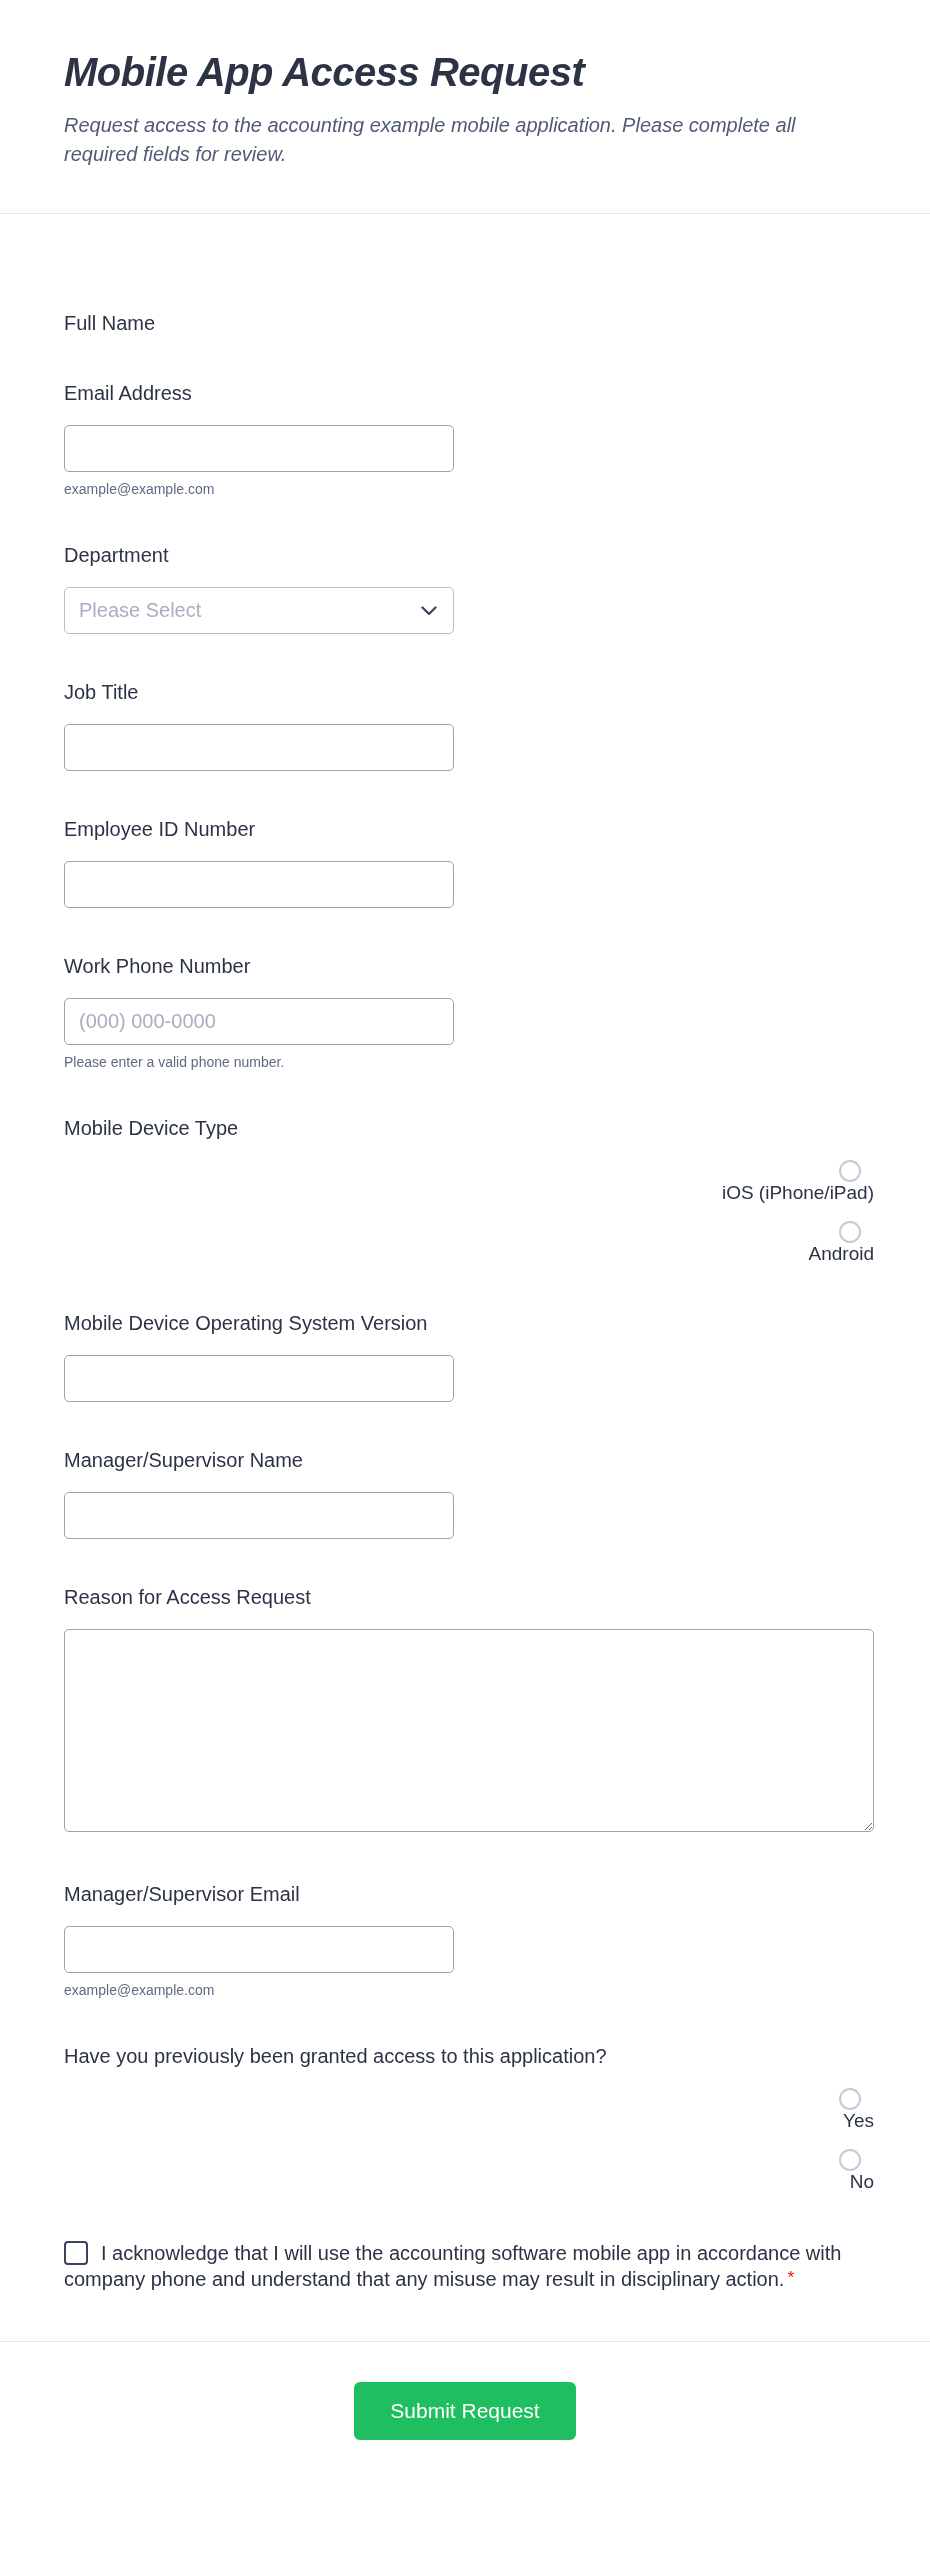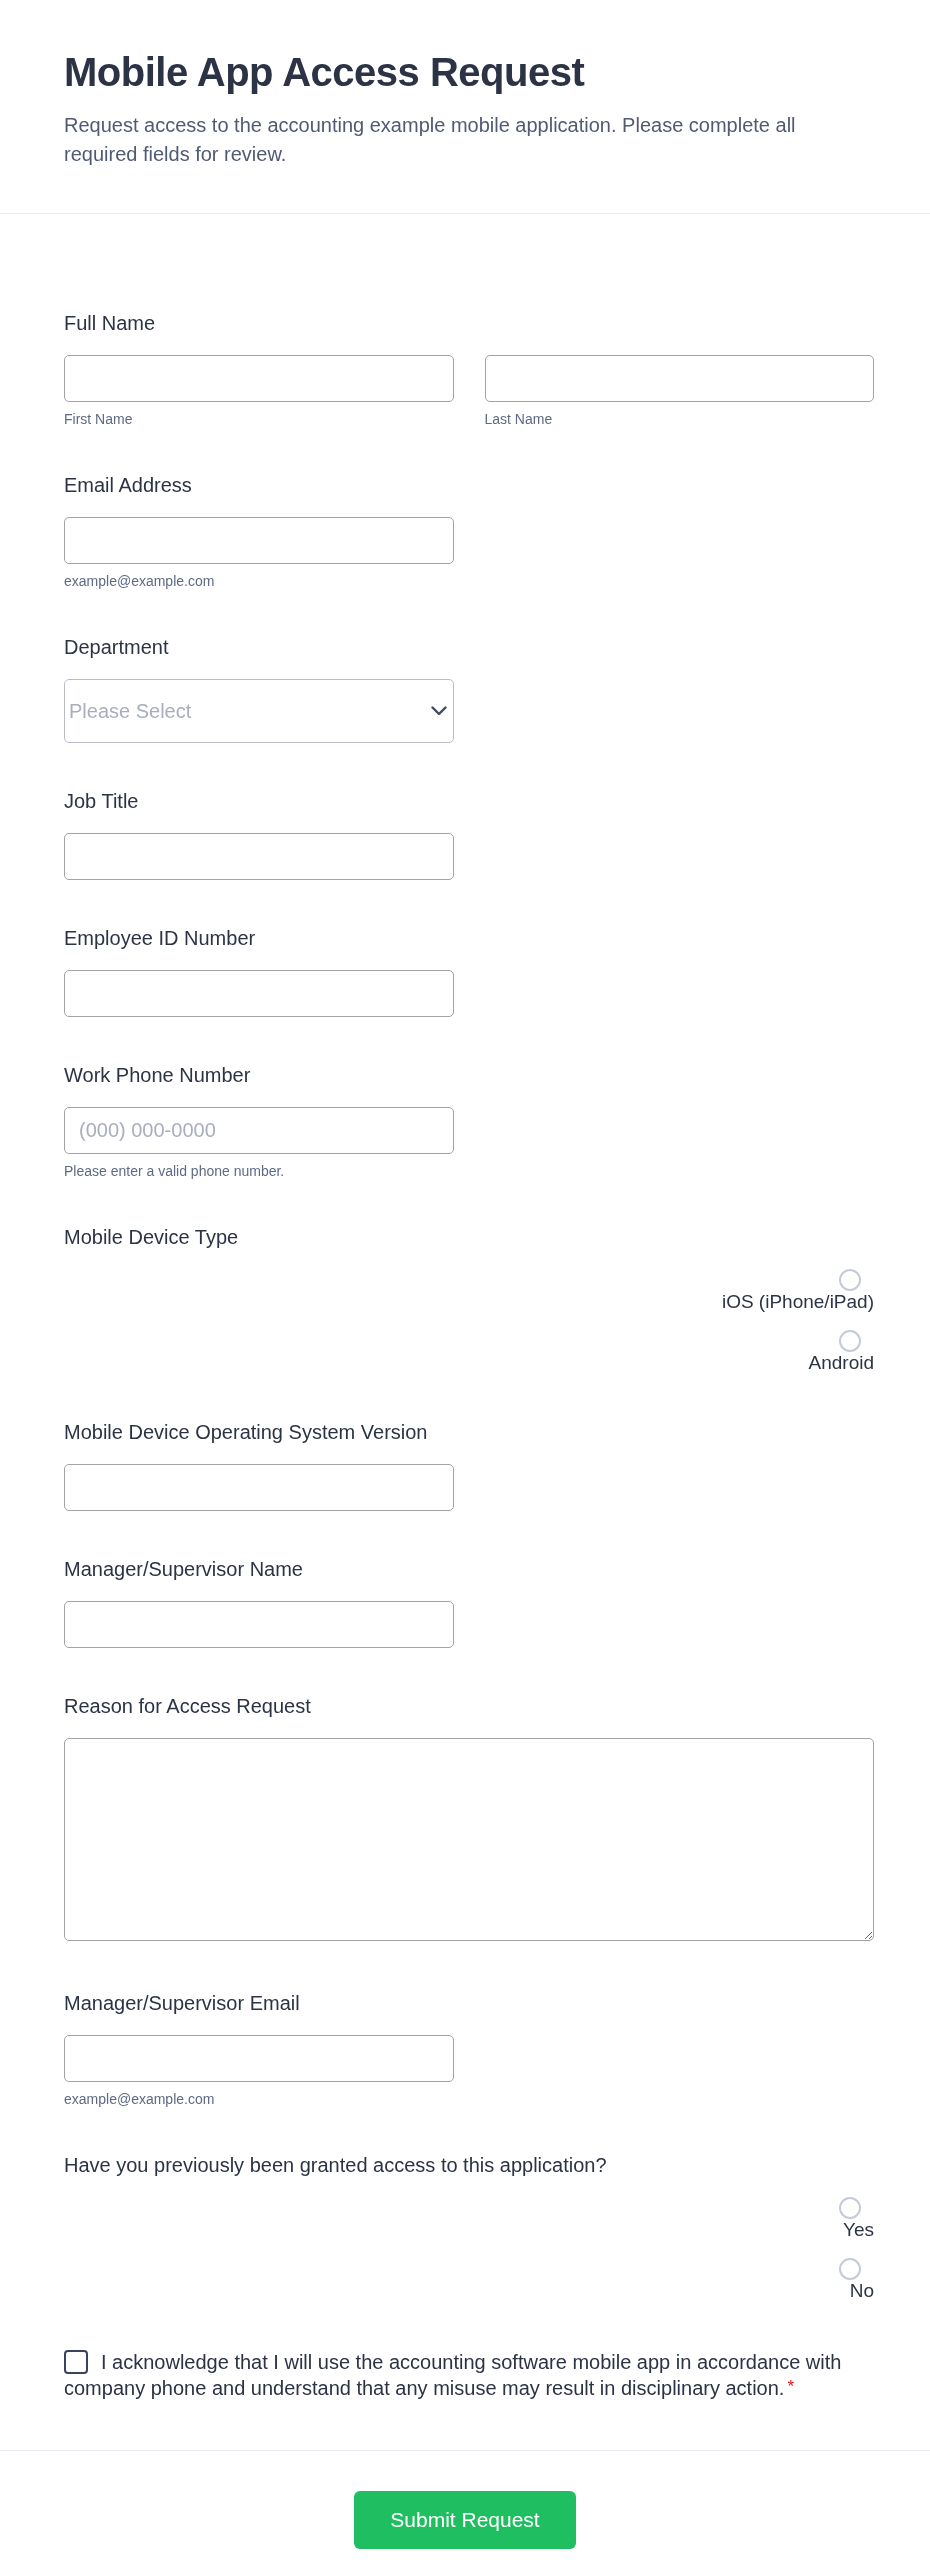--- a/index.html
+++ b/index.html
@@ -9,20 +9,21 @@
     background: #ffffff;
   }
   body {
     width: 930px;
     min-height: 2562px;
     font-family: "Liberation Sans", sans-serif;
     color: #2c3345;
   }
   .header {
     padding: 50px 56px 44px 64px;
+    font-style: italic;
   }
   .form-title {
     font-size: 40px;
     font-weight: 700;
     letter-spacing: -0.5px;
     margin: 0 0 16px 0;
     color: #2c3345;
   }
   .form-subtitle {
     font-size: 20px;
@@ -62,28 +63,28 @@
   .full-width { width: 100%; }
   .name-row { display: flex; gap: 31px; }
   .name-col { width: 390px; }
   .sublabel {
     font-size: 14px;
     color: #5e6a84;
     margin-top: 9px;
   }
   .select-box {
     width: 390px;
-    height: 64px;
+    height: 47px;
     border: 1px solid #b8bdc9;
     border-radius: 5px;
     background: #ffffff;
     display: flex;
     align-items: center;
     justify-content: space-between;
-    padding: 0 4px;
+    padding: 0 14px;
     cursor: pointer;
   }
   .select-placeholder { font-size: 20px; color: #a9aebf; }
   .chevron { flex: none; margin-right: 2px; }
   .radio-row {
     display: flex;
     align-items: flex-end;
     margin-bottom: 17px;
     flex-direction: column;
   }
@@ -151,30 +152,20 @@
   <h1 class="form-title">Mobile App Access Request</h1>
   <div class="form-subtitle">Request access to the accounting example mobile application. Please complete all required fields for review.</div>
 </div>
 
 <hr class="divider">
 
 <div class="form-body">
 
   <div class="q">
     <div class="q-label">Full Name</div>
-    <div class="name-row">
-      <div class="name-col">
-        <input type="text" class="text-input full-width" style="">
-        <div class="sublabel">First Name</div>
-      </div>
-      <div class="name-col">
-        <input type="text" class="text-input full-width" style="">
-        <div class="sublabel">Last Name</div>
-      </div>
-    </div>
   </div>
 
   <div class="q">
     <div class="q-label">Email Address</div>
     <input type="text" class="text-input" style="">
     <div class="sublabel">example@example.com</div>
   </div>
 
   <div class="q">
     <div class="q-label">Department</div>

